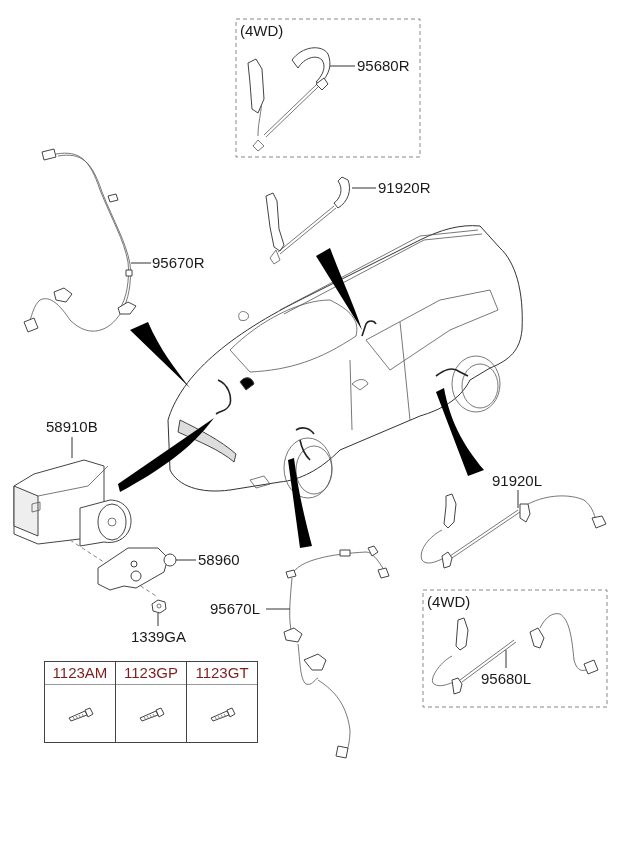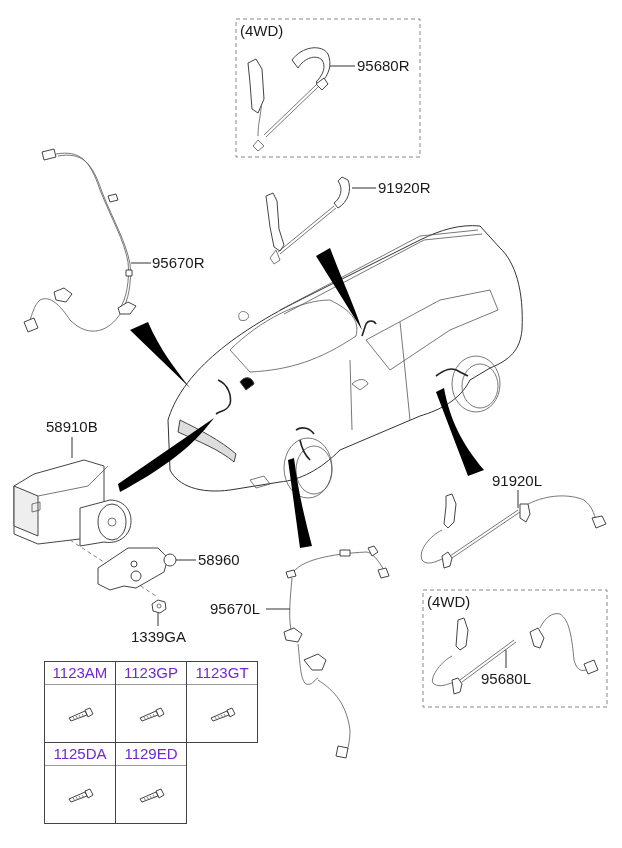--- a/index.html
+++ b/index.html
@@ -9,21 +9,21 @@
   .lbl { font-family: "Liberation Sans", sans-serif; font-size: 15px; fill: #1a1a1a; }
   .ln { stroke: #333; stroke-width: 1; fill: none; }
   .thin { stroke: #555; stroke-width: 0.8; fill: none; }
   .part { stroke: #444; stroke-width: 1; fill: #fff; }
   .dash { stroke: #888; stroke-width: 1; fill: none; stroke-dasharray: 4 3; }
   .pointer { fill: #000; }
   .wire { stroke: #222; stroke-width: 1.6; fill: none; }
   .grid-table { position: absolute; left: 44px; top: 661px; border-collapse: collapse; }
   .grid-table td { border: 1px solid #444; width: 70px; padding: 0; vertical-align: top; }
   .cell-code { height: 22px; line-height: 22px; font-size: 15px; text-align: center;
-               border-bottom: 1px solid #999; color: #6d28d9; }
+               border-bottom: 1px solid #999; color: #7f1d1d; }
   .cell-img { height: 57px; display: flex; align-items: center; justify-content: center; }
   .empty { border: none !important; }
 </style>
 </head>
 <body>
 
 <svg id="diagram" viewBox="0 0 622 848" xmlns="http://www.w3.org/2000/svg">
 
   <g>
     <rect class="dash" x="236" y="19" width="184" height="138"></rect>
@@ -226,37 +226,14 @@
       <div class="cell-code">1123GT</div>
       <div class="cell-img">
             <svg width="30" height="16" viewBox="0 0 30 16">
               <path d="M4 12 L 20 5 L 22 9 L 6 15 Z" fill="#fff" stroke="#444" stroke-width="1"></path>
               <path d="M20 4 l5 -2 l3 6 l-5 3 z" fill="#fff" stroke="#444" stroke-width="1"></path>
               <path d="M8 11 l2 3 M11 10 l2 3 M14 9 l2 3 M17 8 l2 3" stroke="#666" stroke-width="0.8"></path>
             </svg>
           </div>
     </td>
   </tr>
-  <tr>
-    <td>
-      <div class="cell-code">1125DA</div>
-      <div class="cell-img">
-            <svg width="30" height="16" viewBox="0 0 30 16">
-              <path d="M4 12 L 20 5 L 22 9 L 6 15 Z" fill="#fff" stroke="#444" stroke-width="1"></path>
-              <path d="M20 4 l5 -2 l3 6 l-5 3 z" fill="#fff" stroke="#444" stroke-width="1"></path>
-              <path d="M8 11 l2 3 M11 10 l2 3 M14 9 l2 3 M17 8 l2 3" stroke="#666" stroke-width="0.8"></path>
-            </svg>
-          </div>
-    </td>
-    <td>
-      <div class="cell-code">1129ED</div>
-      <div class="cell-img">
-            <svg width="30" height="16" viewBox="0 0 30 16">
-              <path d="M4 12 L 20 5 L 22 9 L 6 15 Z" fill="#fff" stroke="#444" stroke-width="1"></path>
-              <path d="M20 4 l5 -2 l3 6 l-5 3 z" fill="#fff" stroke="#444" stroke-width="1"></path>
-              <path d="M8 11 l2 3 M11 10 l2 3 M14 9 l2 3 M17 8 l2 3" stroke="#666" stroke-width="0.8"></path>
-            </svg>
-          </div>
-    </td>
-    <td class="empty"></td>
-  </tr>
 </tbody>
   </table>
 
 </body></html>

